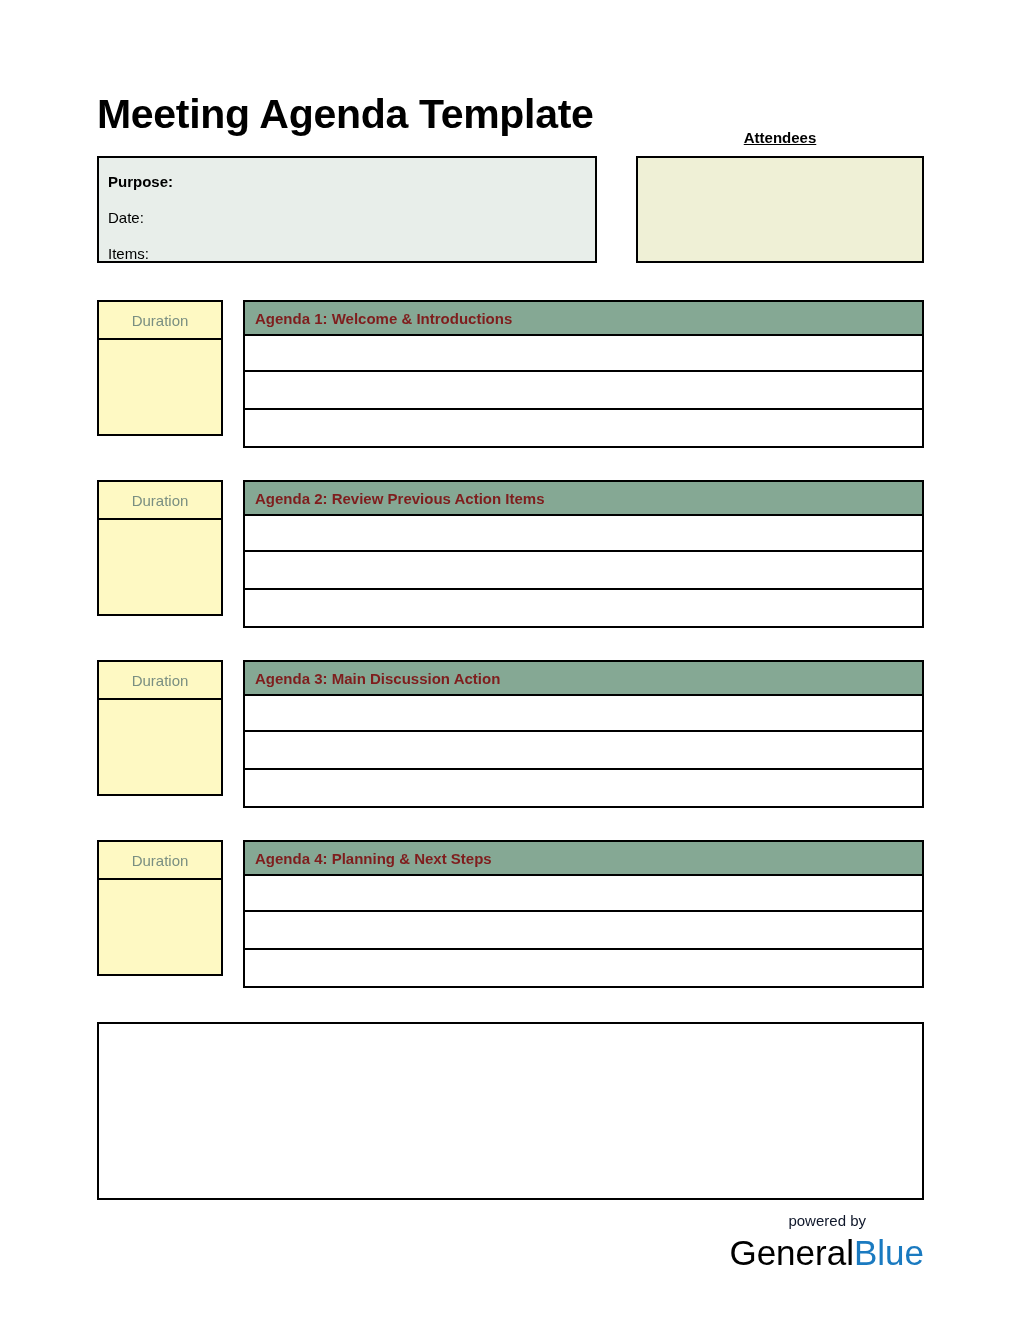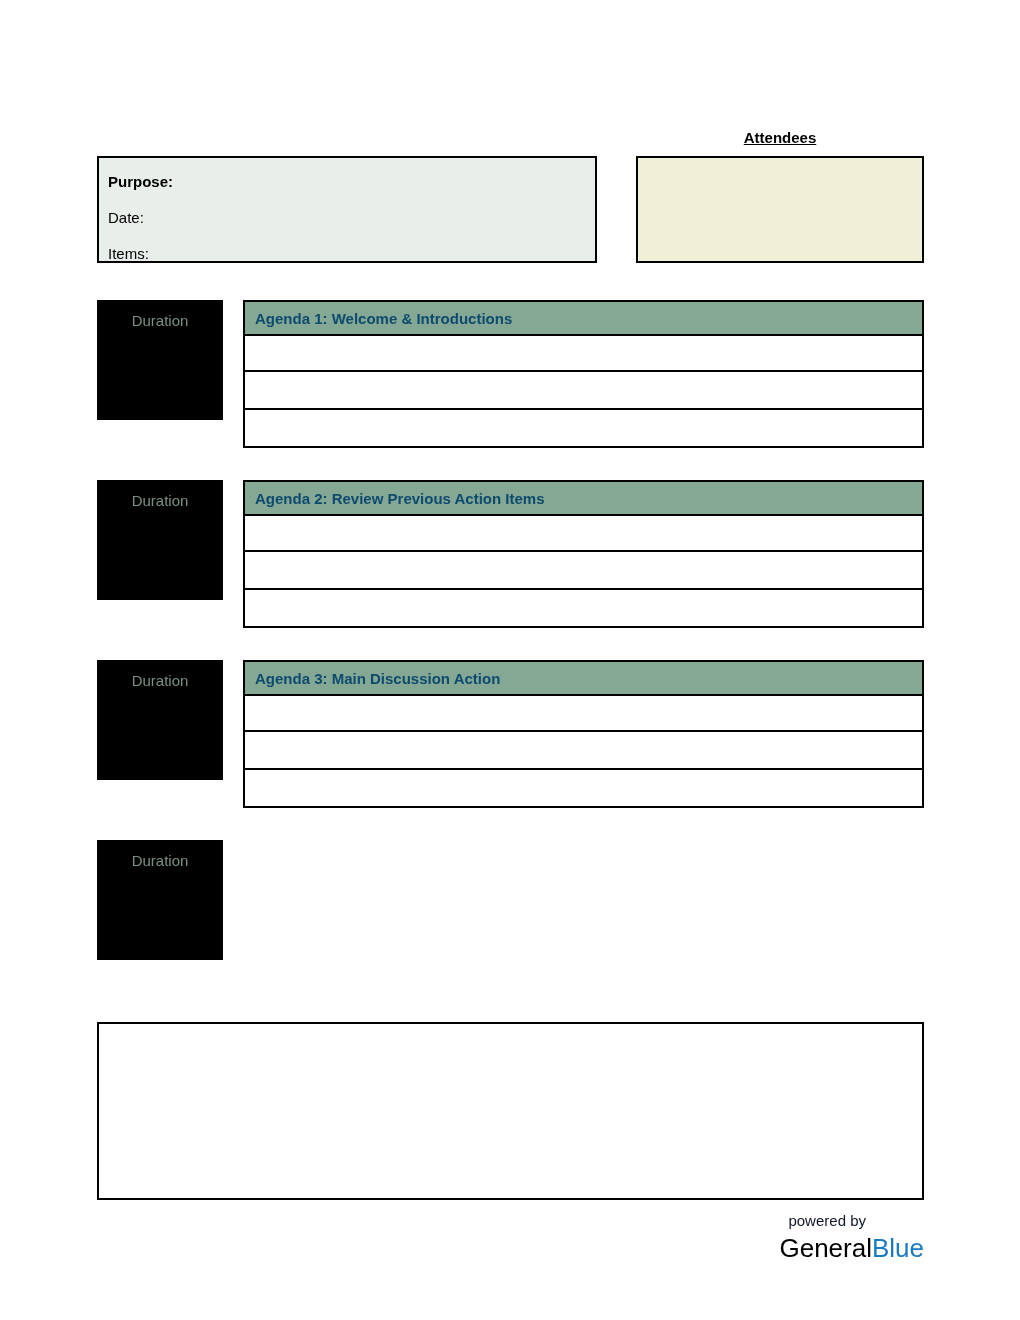--- a/index.html
+++ b/index.html
@@ -86,24 +86,24 @@
     position: absolute;
     left: 0;
     width: 1020px;
     height: 148px;
   }
   .duration-box {
     position: absolute;
     left: 97px;
     top: 0;
     width: 126px;
-    height: 120px;
-    border: 2px solid #000000;
-    box-sizing: border-box;
-    background: #000000;
+    height: 136px;
+    border: 2px solid #000000;
+    box-sizing: border-box;
+    background: #fef9c3;
   }
   .duration-head {
     position: absolute;
     left: 0;
     top: 0;
     width: 100%;
     height: 38px;
     border-bottom: 2px solid #000000;
     box-sizing: border-box;
     display: flex;
@@ -141,21 +141,21 @@
     height: 34px;
     background: #85a894;
     border-bottom: 2px solid #000000;
     box-sizing: border-box;
     display: flex;
     align-items: center;
   }
   .agenda-head span {
     font-size: 15px;
     font-weight: bold;
-    color: #0c4a6e;
+    color: #7f1d1d;
     padding-left: 10px;
     line-height: 1;
     white-space: nowrap;
   }
   .agenda-row {
     position: absolute;
     left: 0;
     width: 100%;
     height: 36px;
     box-sizing: border-box;
@@ -211,32 +211,33 @@
     text-align: right;
   }
   .powered-by {
     font-size: 15px;
     color: #0f172a;
     line-height: 1;
     padding-right: 58px;
   }
   .brand {
     margin-top: 7px;
-    font-size: 26px;
+    font-size: 35px;
     line-height: 1;
     white-space: nowrap;
   }
   .brand .general { color: #000000; }
   .brand .blue { color: #1a7ac0; }
 </style>
 </head>
 <body>
 
 <div class="page">
 
+  <div class="title">Meeting Agenda Template</div>
 
   <div class="purpose-box">
     <div class="purpose-line l0">Purpose:</div>
     <div class="purpose-line l1">Date:</div>
     <div class="purpose-line l2">Items:</div>
   </div>
 
   <div class="attendees-label">Attendees</div>
   <div class="attendees-box"></div>
 
@@ -291,20 +292,28 @@
     </div>
   </div>
 
   <div class="agenda-block" style="top:840px">
     <div class="duration-box">
       <div class="duration-head">
         <span>Duration</span>
       </div>
       <div class="duration-body"></div>
     </div>
+    <div class="agenda-table">
+      <div class="agenda-head">
+        <span>Agenda 4: Planning &amp; Next Steps</span>
+      </div>
+      <div class="agenda-row r0"></div>
+      <div class="agenda-row r1"></div>
+      <div class="agenda-row r2"></div>
+    </div>
   </div>
 
   <div class="notes-box">
     <div class="notes-body"></div>
   </div>
 
   <div class="footer-logo">
     <div class="powered-by">powered by</div>
     <div class="brand"><span class="general">General</span><span class="blue">Blue</span></div>
   </div>

